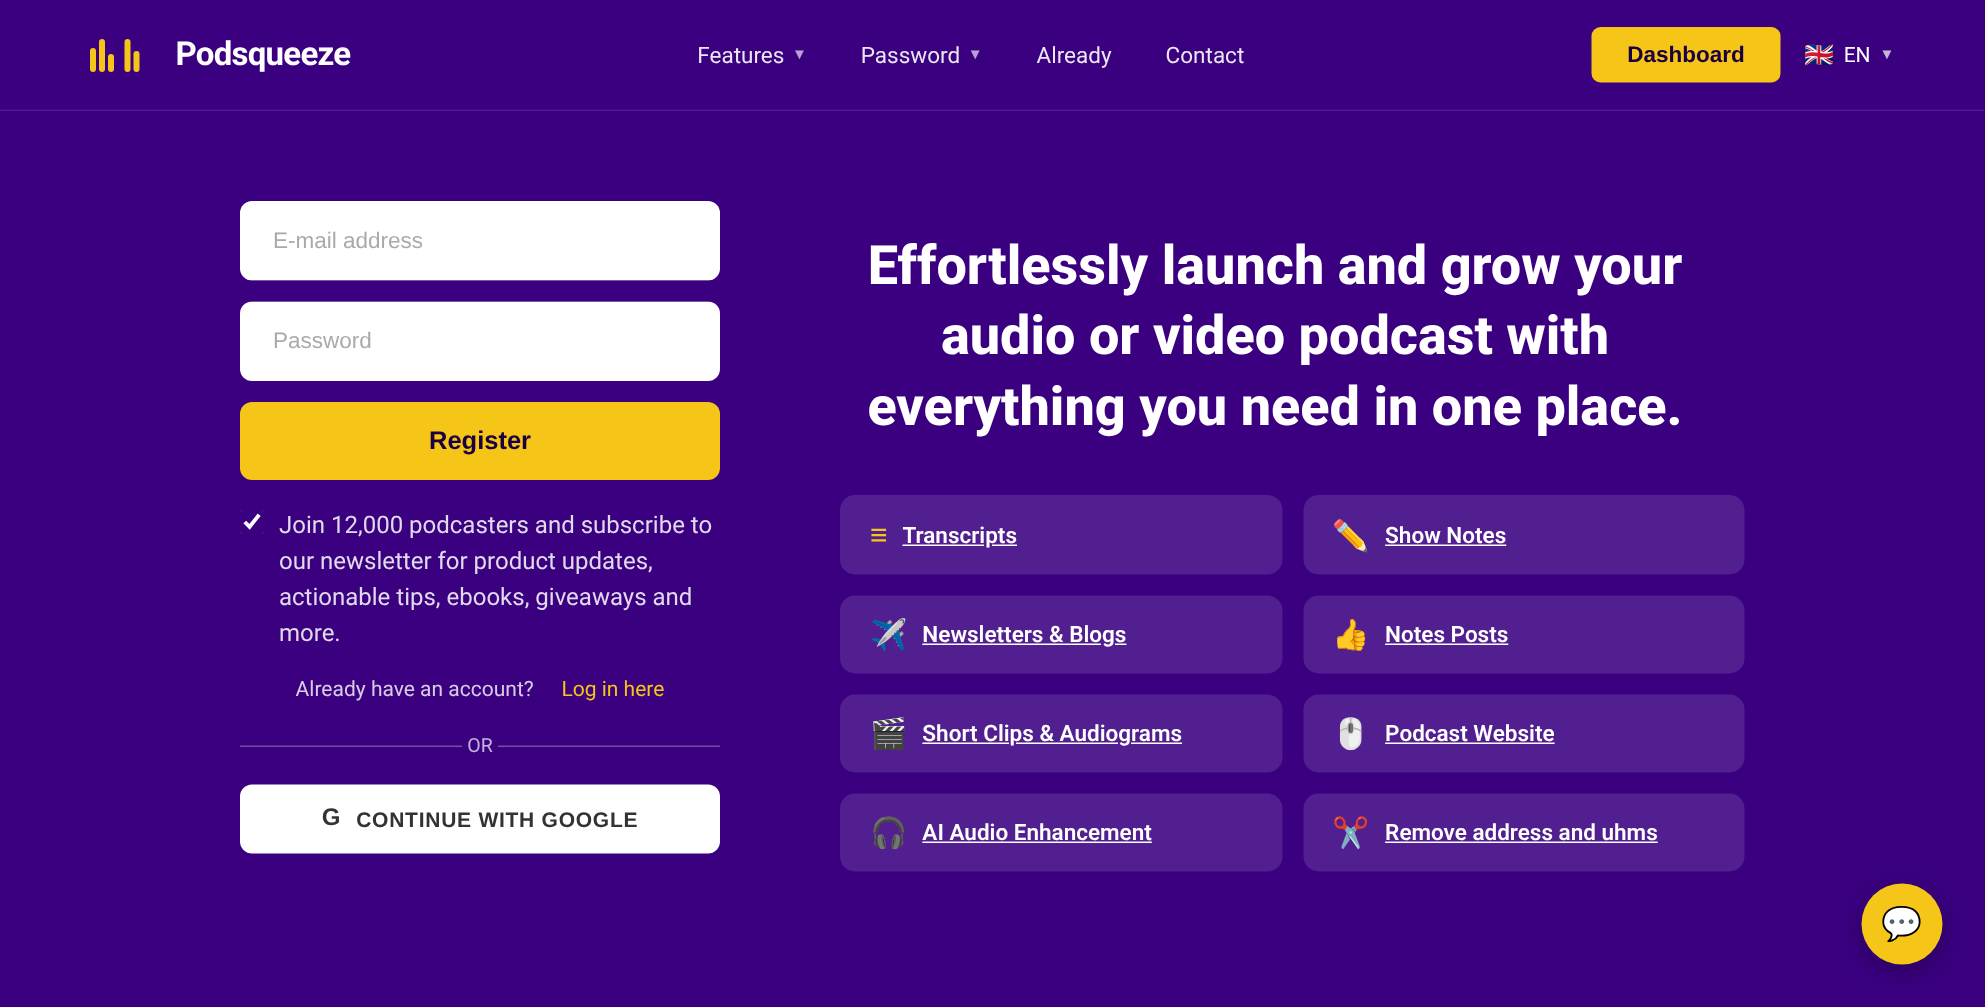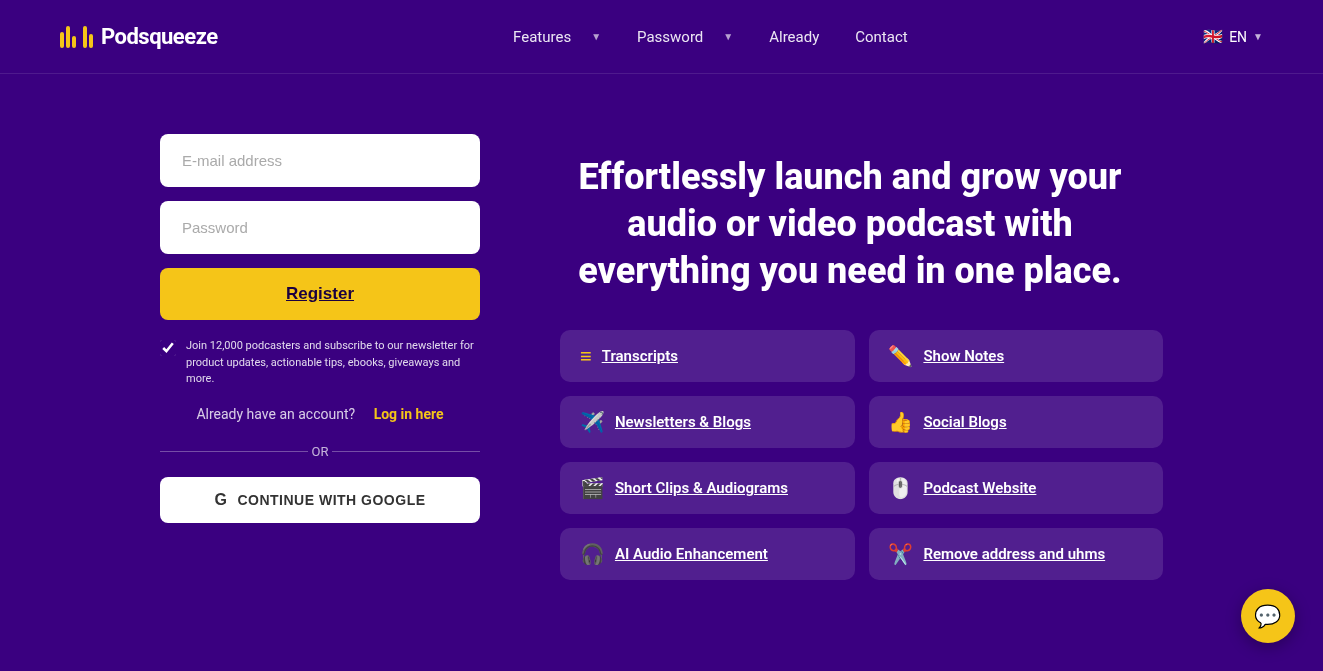--- a/index.html
+++ b/index.html
@@ -17,21 +17,21 @@
       display: flex;
       align-items: center;
       justify-content: space-between;
       padding: 0 60px;
       height: 74px;
       border-bottom: 1px solid rgba(255,255,255,0.1);
     }
     .logo-area {
       display: flex;
       align-items: center;
-      gap: 4px;
+      gap: 20px;
     }
     .logo-icon {
       display: flex;
       align-items: center;
       gap: 3px;
     }
     .logo-bars {
       display: flex;
       align-items: flex-end;
       gap: 2px;
@@ -63,21 +63,21 @@
       display: flex;
       align-items: center;
       gap: 36px;
     }
     .nav-link {
       color: rgba(255,255,255,0.9);
       font-size: 15px;
       cursor: pointer;
       display: flex;
       align-items: center;
-      gap: 20px;
+      gap: 5px;
       text-decoration: none;
     }
     .chevron-down {
       font-size: 10px;
       opacity: 0.7;
     }
     .nav-right {
       display: flex;
       align-items: center;
       gap: 16px;
@@ -133,50 +133,49 @@
       width: 100%;
       padding: 16px;
       background: #f5c518;
       color: #1a0040;
       border: none;
       border-radius: 8px;
       font-size: 17px;
       font-weight: 700;
       cursor: pointer;
       margin-bottom: 18px;
-      text-decoration: underline;
     }
     .checkbox-area {
       display: flex;
       align-items: flex-start;
       gap: 10px;
       margin-bottom: 18px;
     }
     .checkbox-input {
       width: 16px;
       height: 16px;
       flex-shrink: 0;
       margin-top: 2px;
       accent-color: #3a0080;
       cursor: pointer;
     }
     .checkbox-label {
       color: rgba(255,255,255,0.85);
-      font-size: 11px;
+      font-size: 16px;
       line-height: 1.5;
     }
     .account-text {
       text-align: center;
       color: rgba(255,255,255,0.8);
       font-size: 14px;
       margin-bottom: 22px;
     }
     .login-link {
       color: #f5c518;
-      font-weight: 700;
+      font-weight: 400;
       cursor: pointer;
       text-decoration: none;
       margin-left: 15px;
     }
     .or-divider {
       display: flex;
       align-items: center;
       gap: 4px;
       margin-bottom: 18px;
     }
@@ -300,20 +299,21 @@
     </a>
     <a class="nav-link">
       <span>Already</span>
     </a>
     <a class="nav-link">
       <span>Contact</span>
     </a>
   </div>
 
   <div class="nav-right">
+    <button class="dashboard-btn">Dashboard</button>
     <div class="lang-selector">
       <span class="flag-icon">🇬🇧</span>
       <span>EN</span>
       <span class="chevron-down">▼</span>
     </div>
   </div>
 </nav>
 
 <div class="main-content">
 
@@ -355,21 +355,21 @@
         <div class="feature-badge">
           <span class="feature-icon" style="color: rgb(91, 200, 212);">✏️</span>
           <span class="feature-label">Show Notes</span>
         </div>
         <div class="feature-badge">
           <span class="feature-icon" style="color: rgb(245, 197, 24);">✈️</span>
           <span class="feature-label">Newsletters &amp; Blogs</span>
         </div>
         <div class="feature-badge">
           <span class="feature-icon" style="color: rgb(91, 200, 212);">👍</span>
-          <span class="feature-label">Social Blogs</span>
+          <span class="feature-label">Notes Posts</span>
         </div>
         <div class="feature-badge">
           <span class="feature-icon" style="color: rgb(245, 197, 24);">🎬</span>
           <span class="feature-label">Short Clips &amp; Audiograms</span>
         </div>
         <div class="feature-badge">
           <span class="feature-icon" style="color: rgb(91, 200, 212);">🖱️</span>
           <span class="feature-label">Podcast Website</span>
         </div>
         <div class="feature-badge">

